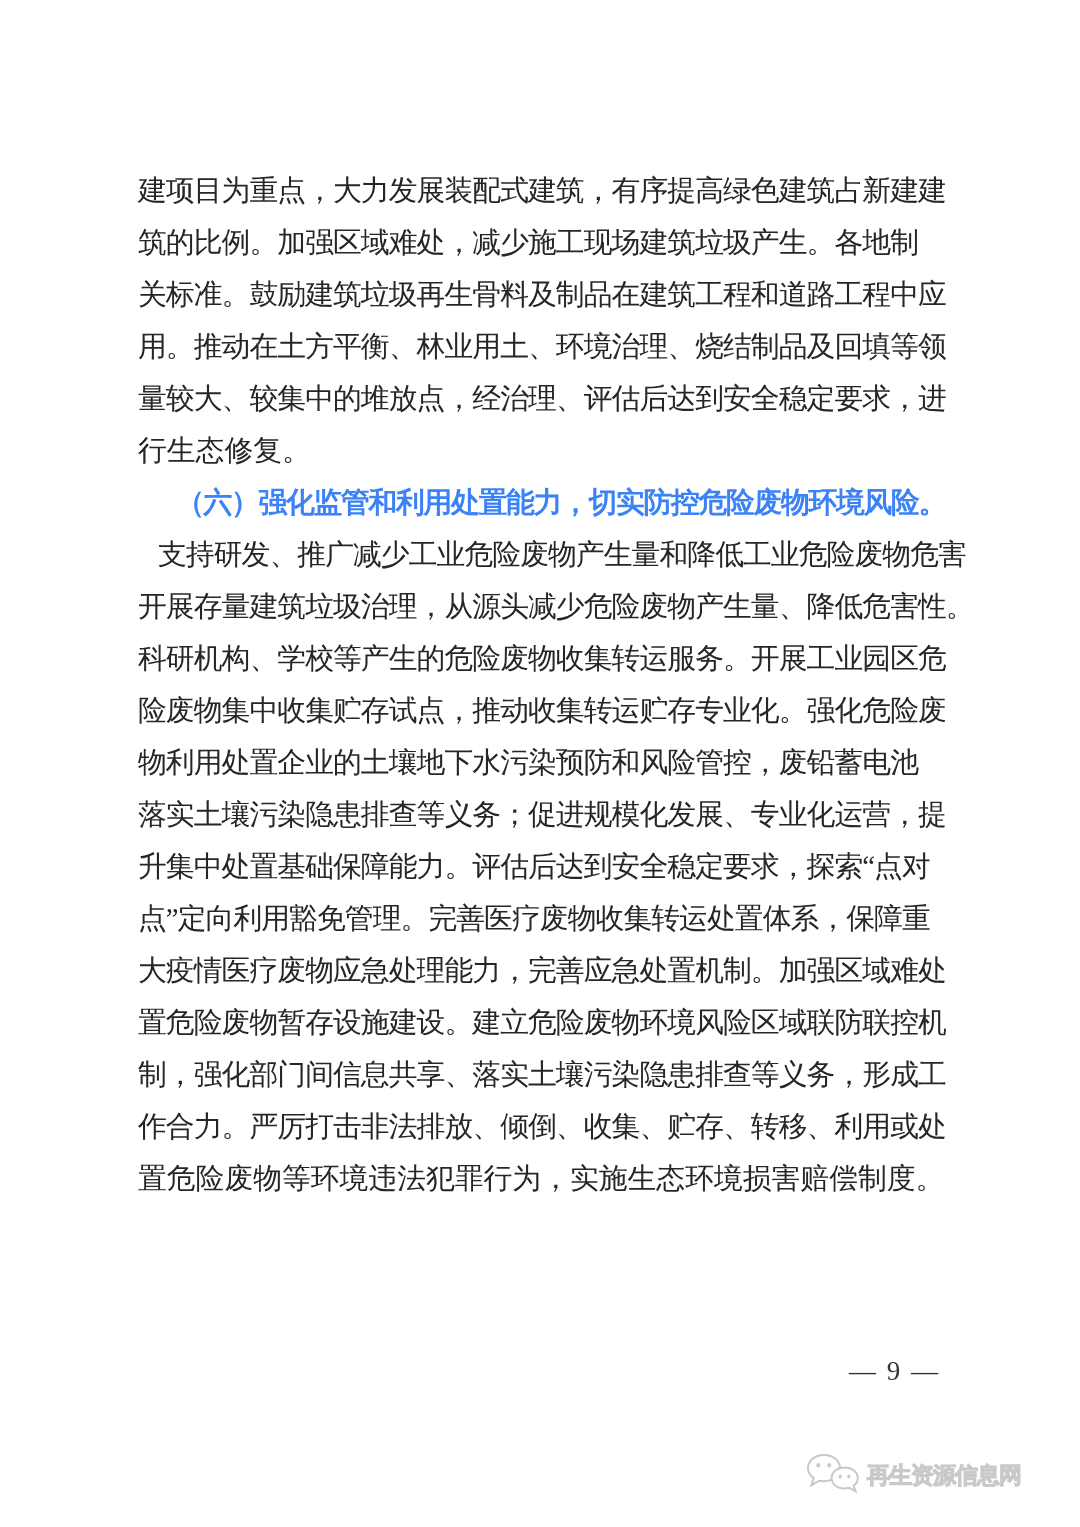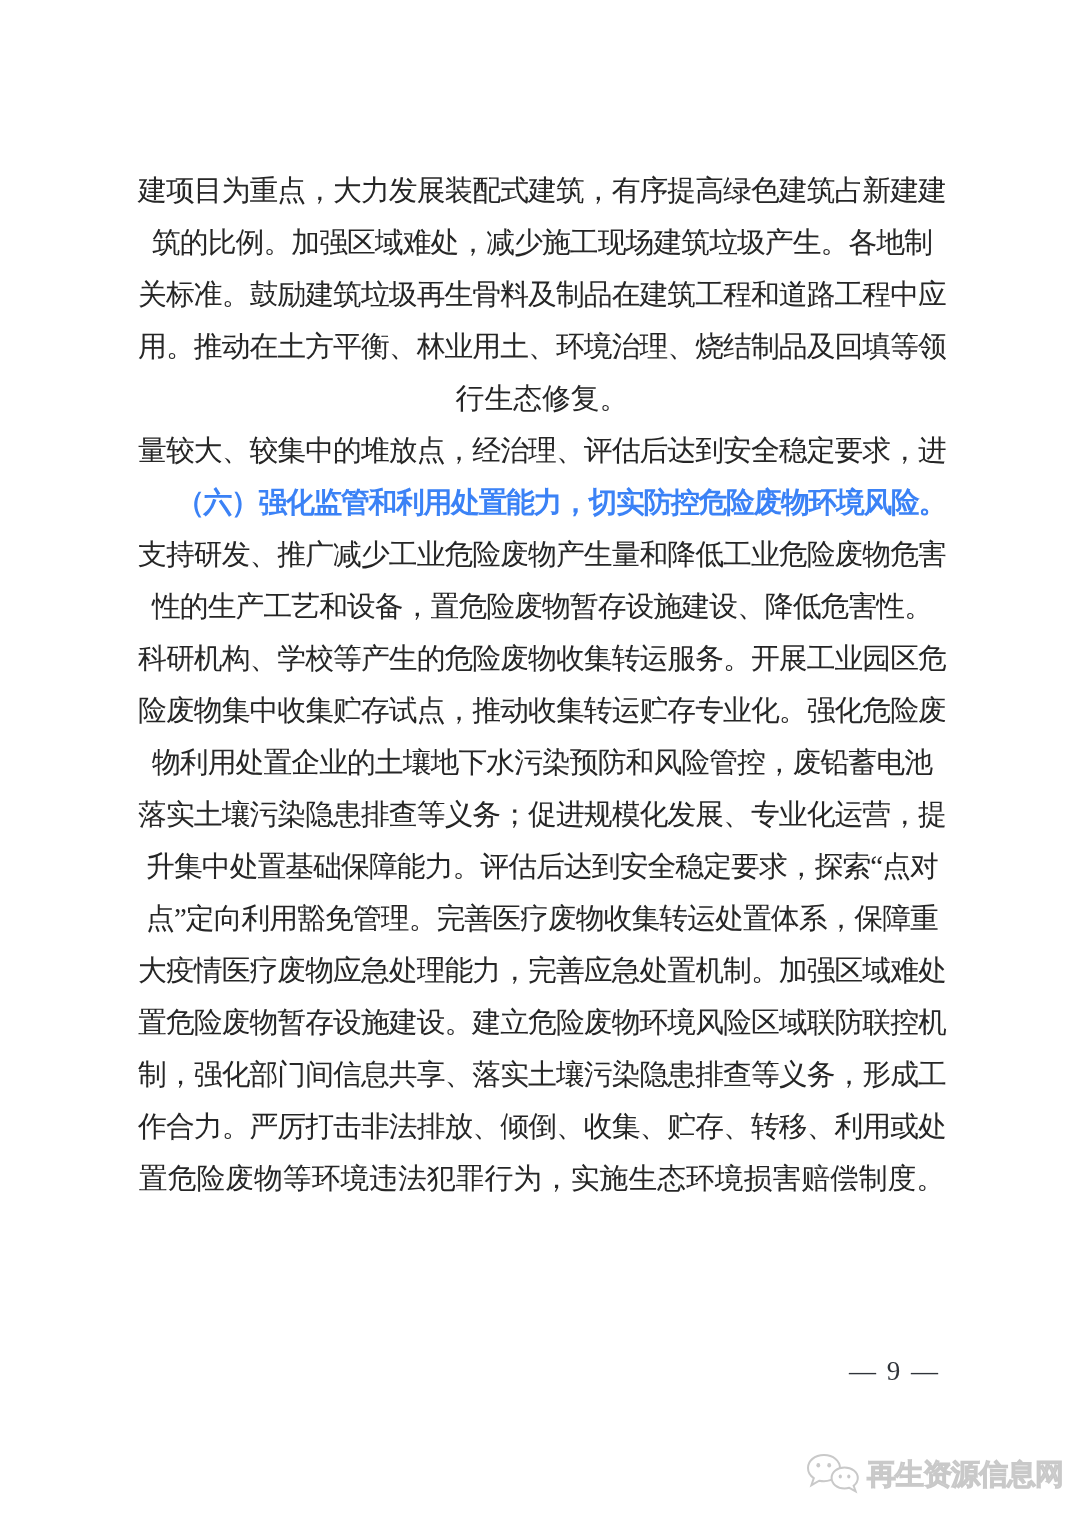--- a/index.html
+++ b/index.html
@@ -3,21 +3,20 @@
 <meta charset="utf-8">
 <style>
   html, body { margin: 0; padding: 0; background: #ffffff; }
   .page {
     position: relative;
     width: 1080px;
     height: 1527px;
     background: #ffffff;
     overflow: hidden;
     font-family: "Liberation Serif", "DejaVu Serif", serif;
-    text-align: center;
   }
   .doc-body {
     position: absolute;
     left: 138px;
     top: 164px;
     width: 808px;
   }
   .line {
     height: 52px;
     line-height: 52px;
@@ -43,44 +42,44 @@
   .watermark {
     position: absolute;
     left: 804px;
     top: 1452px;
     display: flex;
     align-items: center;
     gap: 7px;
   }
   .watermark-icon { width: 56px; height: 46px; }
   .watermark-text {
-    font-size: 29px;
+    font-size: 23px;
     font-weight: bold;
     letter-spacing: -1px;
     color: #e2e2e2;
     -webkit-text-stroke: 1px #c9c9c9;
     text-shadow: 1px 1px 1px #ffffff;
     white-space: nowrap;
   }
 </style>
 </head>
 <body>
 
 <div class="page">
 
   <div class="doc-body" id="doc-body">
       <div class="line" style="letter-spacing: -0.94px;">建项目为重点，大力发展装配式建筑，有序提高绿色建筑占新建建</div>
       <div class="line" style="letter-spacing: -0.94px;">筑的比例。加强区域难处，减少施工现场建筑垃圾产生。各地制</div>
       <div class="line" style="letter-spacing: -0.94px;">关标准。鼓励建筑垃圾再生骨料及制品在建筑工程和道路工程中应</div>
       <div class="line" style="letter-spacing: -0.94px;">用。推动在土方平衡、林业用土、环境治理、烧结制品及回填等领</div>
+      <div class="line" style="letter-spacing: -0.94px;">量较大、较集中的堆放点，经治理、评估后达到安全稳定要求，进</div>
       <div class="line">行生态修复。</div>
-      <div class="line" style="letter-spacing: -0.94px;">量较大、较集中的堆放点，经治理、评估后达到安全稳定要求，进</div>
       <div class="line heading" style="letter-spacing: -1.3px;">（六）强化监管和利用处置能力，切实防控危险废物环境风险。</div>
-      <div class="line" style="letter-spacing: -0.94px;">支持研发、推广减少工业危险废物产生量和降低工业危险废物危害</div>
-      <div class="line" style="letter-spacing: -0.94px;">性的生产工艺和设备，置危险废物暂存设施建设、降低危害性。</div>
+      <div class="line" style="letter-spacing: -0.94px; margin-left: 20px;">支持研发、推广减少工业危险废物产生量和降低工业危险废物危害</div>
+      <div class="line" style="letter-spacing: -0.94px;">开展存量建筑垃圾治理，从源头减少危险废物产生量、降低危害性。</div>
       <div class="line" style="letter-spacing: -0.94px;">科研机构、学校等产生的危险废物收集转运服务。开展工业园区危</div>
       <div class="line" style="letter-spacing: -0.94px;">险废物集中收集贮存试点，推动收集转运贮存专业化。强化危险废</div>
       <div class="line" style="letter-spacing: -0.94px;">物利用处置企业的土壤地下水污染预防和风险管控，废铅蓄电池</div>
       <div class="line" style="letter-spacing: -0.94px;">落实土壤污染隐患排查等义务；促进规模化发展、专业化运营，提</div>
       <div class="line" style="letter-spacing: -0.94px;">升集中处置基础保障能力。评估后达到安全稳定要求，探索“点对</div>
       <div class="line" style="letter-spacing: -0.94px;">点”定向利用豁免管理。完善医疗废物收集转运处置体系，保障重</div>
       <div class="line" style="letter-spacing: -0.94px;">大疫情医疗废物应急处理能力，完善应急处置机制。加强区域难处</div>
       <div class="line" style="letter-spacing: -0.94px;">置危险废物暂存设施建设。建立危险废物环境风险区域联防联控机</div>
       <div class="line" style="letter-spacing: -0.94px;">制，强化部门间信息共享、落实土壤污染隐患排查等义务，形成工</div>
       <div class="line" style="letter-spacing: -0.94px;">作合力。严厉打击非法排放、倾倒、收集、贮存、转移、利用或处</div>

